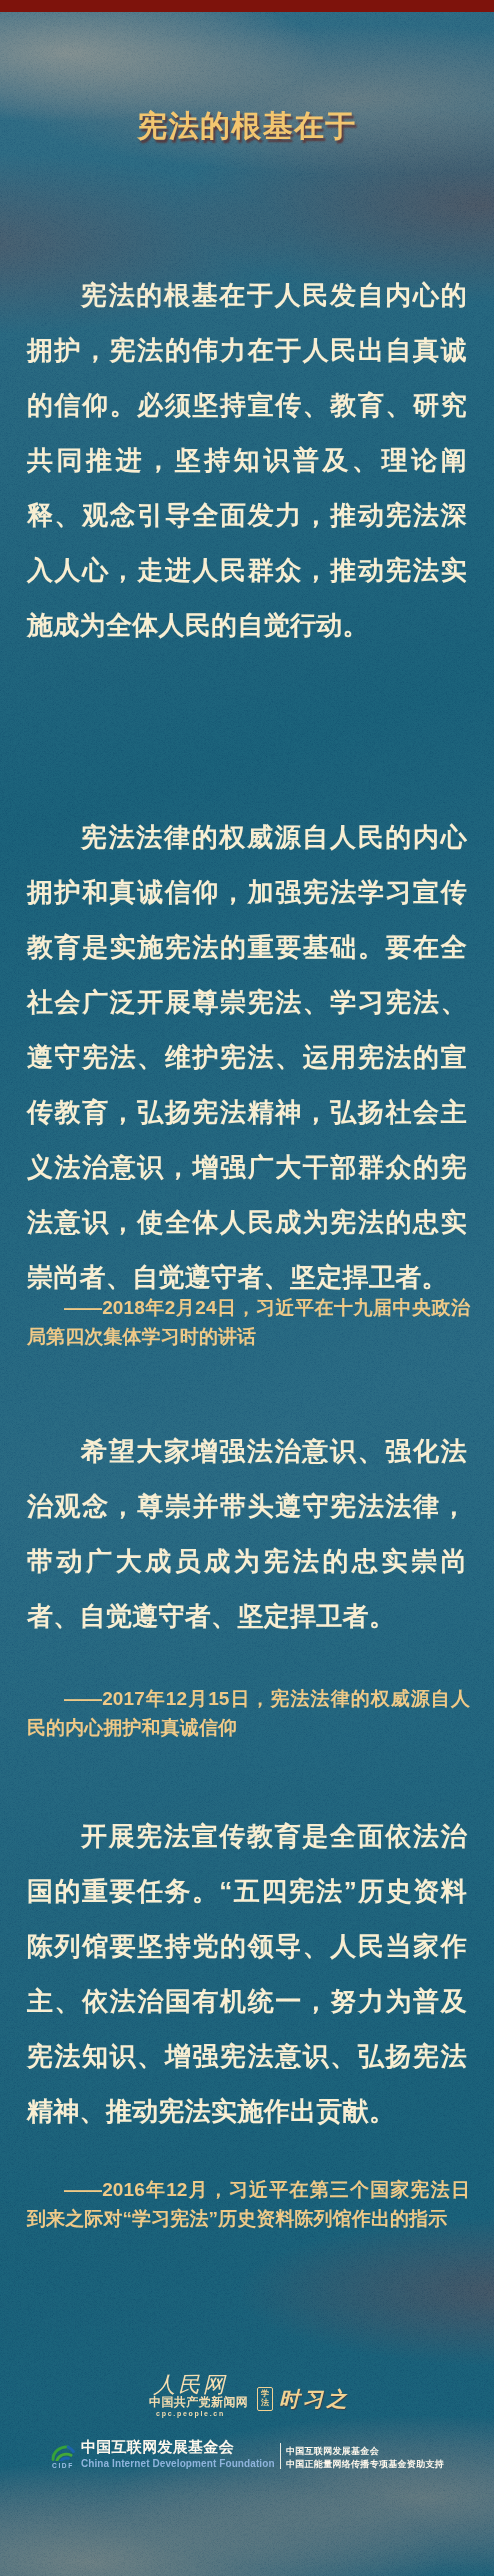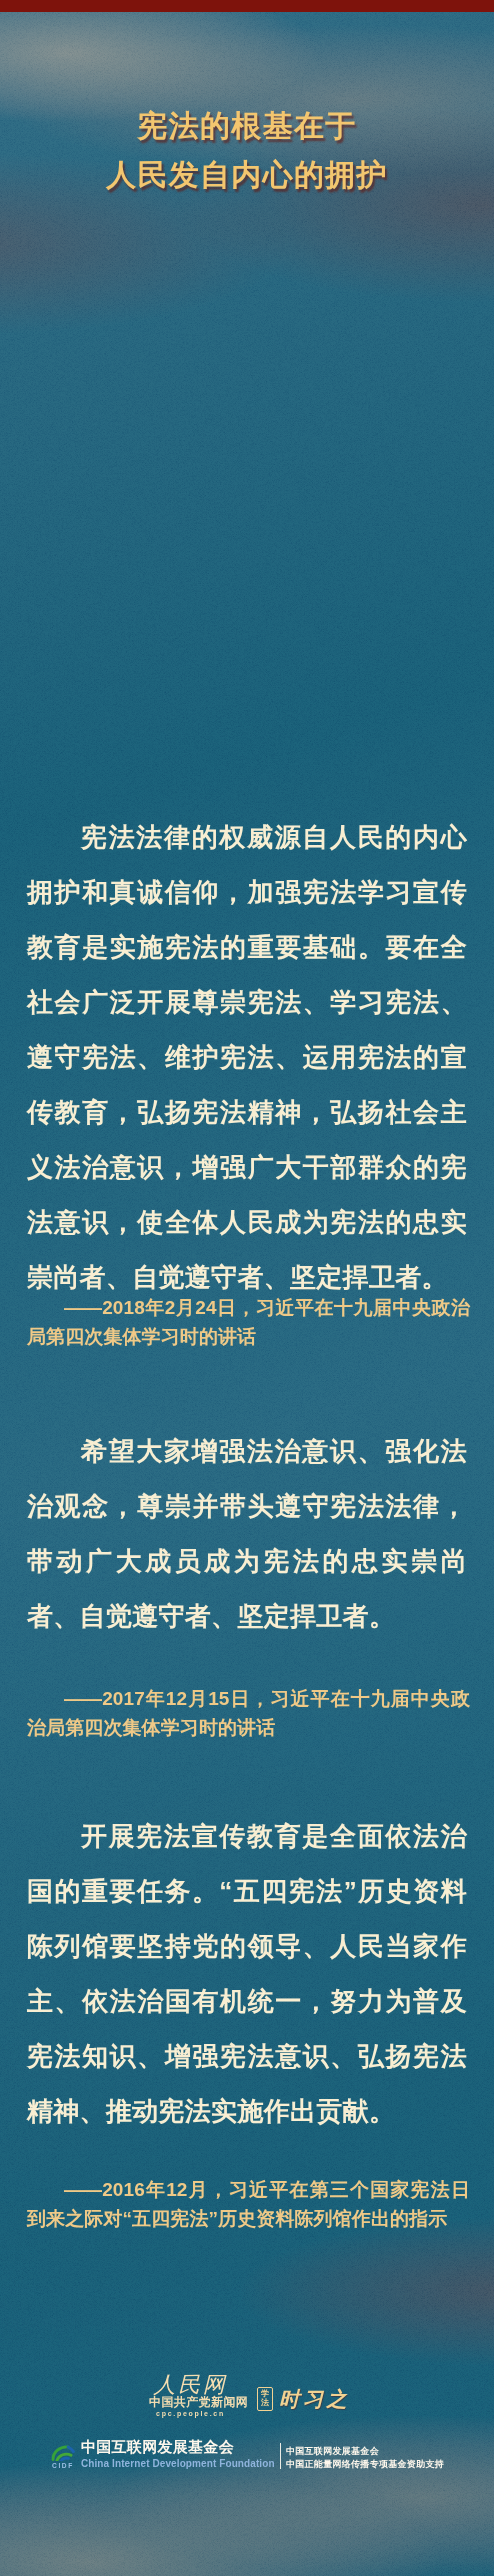--- a/index.html
+++ b/index.html
@@ -100,32 +100,32 @@
       <filter id="fab" x="0" y="0" width="100%" height="100%">
         <feTurbulence type="fractalNoise" baseFrequency="0.9" numOctaves="2" seed="7" stitchTiles="stitch"></feTurbulence>
         <feColorMatrix type="matrix" values="0 0 0 0 0.95  0 0 0 0 0.75  0 0 0 0 0.55  0.6 0.6 0.6 0 0"></feColorMatrix>
       </filter>
     </defs>
     <rect width="750" height="3907" filter="url(#fab)"></rect>
   </svg>
 
   <header class="title">
     <div>宪法的根基在于</div>
-    <div>人民发自内心的拥护</div>
   </header>
 
+  <section class="quote" style="top:256px">宪法的根基在于人民发自内心的拥护，宪法的伟力在于人民出自真诚的信仰。必须坚持宣传、教育、研究共同推进，坚持知识普及、理论阐释、观念引导全面发力，推动宪法深入人心，走进人民群众，推动宪法实施成为全体人民的自觉行动。</section>
 
   <section class="quote" style="top:798px">宪法法律的权威源自人民的内心拥护和真诚信仰，加强宪法学习宣传教育是实施宪法的重要基础。要在全社会广泛开展尊崇宪法、学习宪法、遵守宪法、维护宪法、运用宪法的宣传教育，弘扬宪法精神，弘扬社会主义法治意识，增强广大干部群众的宪法意识，使全体人民成为宪法的忠实崇尚者、自觉遵守者、坚定捍卫者。</section>
   <section class="attr" style="top:1281px">——2018年2月24日，习近平在十九届中央政治局第四次集体学习时的讲话</section>
 
   <section class="quote" style="top:1412px">希望大家增强法治意识、强化法治观念，尊崇并带头遵守宪法法律，带动广大成员成为宪法的忠实崇尚者、自觉遵守者、坚定捍卫者。</section>
-  <section class="attr" style="top:1672px">——2017年12月15日，习近平在十九届中央政治局第四次集体学习时的讲话</section>
+  <section class="attr" style="top:1672px">——2017年12月15日，宪法法律的权威源自人民的内心拥护和真诚信仰</section>
 
   <section class="quote" style="top:1797px">开展宪法宣传教育是全面依法治国的重要任务。“五四宪法”历史资料陈列馆要坚持党的领导、人民当家作主、依法治国有机统一，努力为普及宪法知识、增强宪法意识、弘扬宪法精神、推动宪法实施作出贡献。</section>
-  <section class="attr" style="top:2163px">——2016年12月，习近平在第三个国家宪法日到来之际对“五四宪法”历史资料陈列馆作出的指示</section>
+  <section class="attr" style="top:2163px">——2016年12月，习近平在第三个国家宪法日到来之际对“学习宪法”历史资料陈列馆作出的指示</section>
 
   <div class="pd">
     <div class="pd-callig">人民网</div>
     <div class="pd-sub">中国共产党新闻网</div>
     <div class="pd-url">cpc.people.cn</div>
   </div>
 
   <div class="sxz">
     <div class="sxz-seal">
       <span>学</span>

